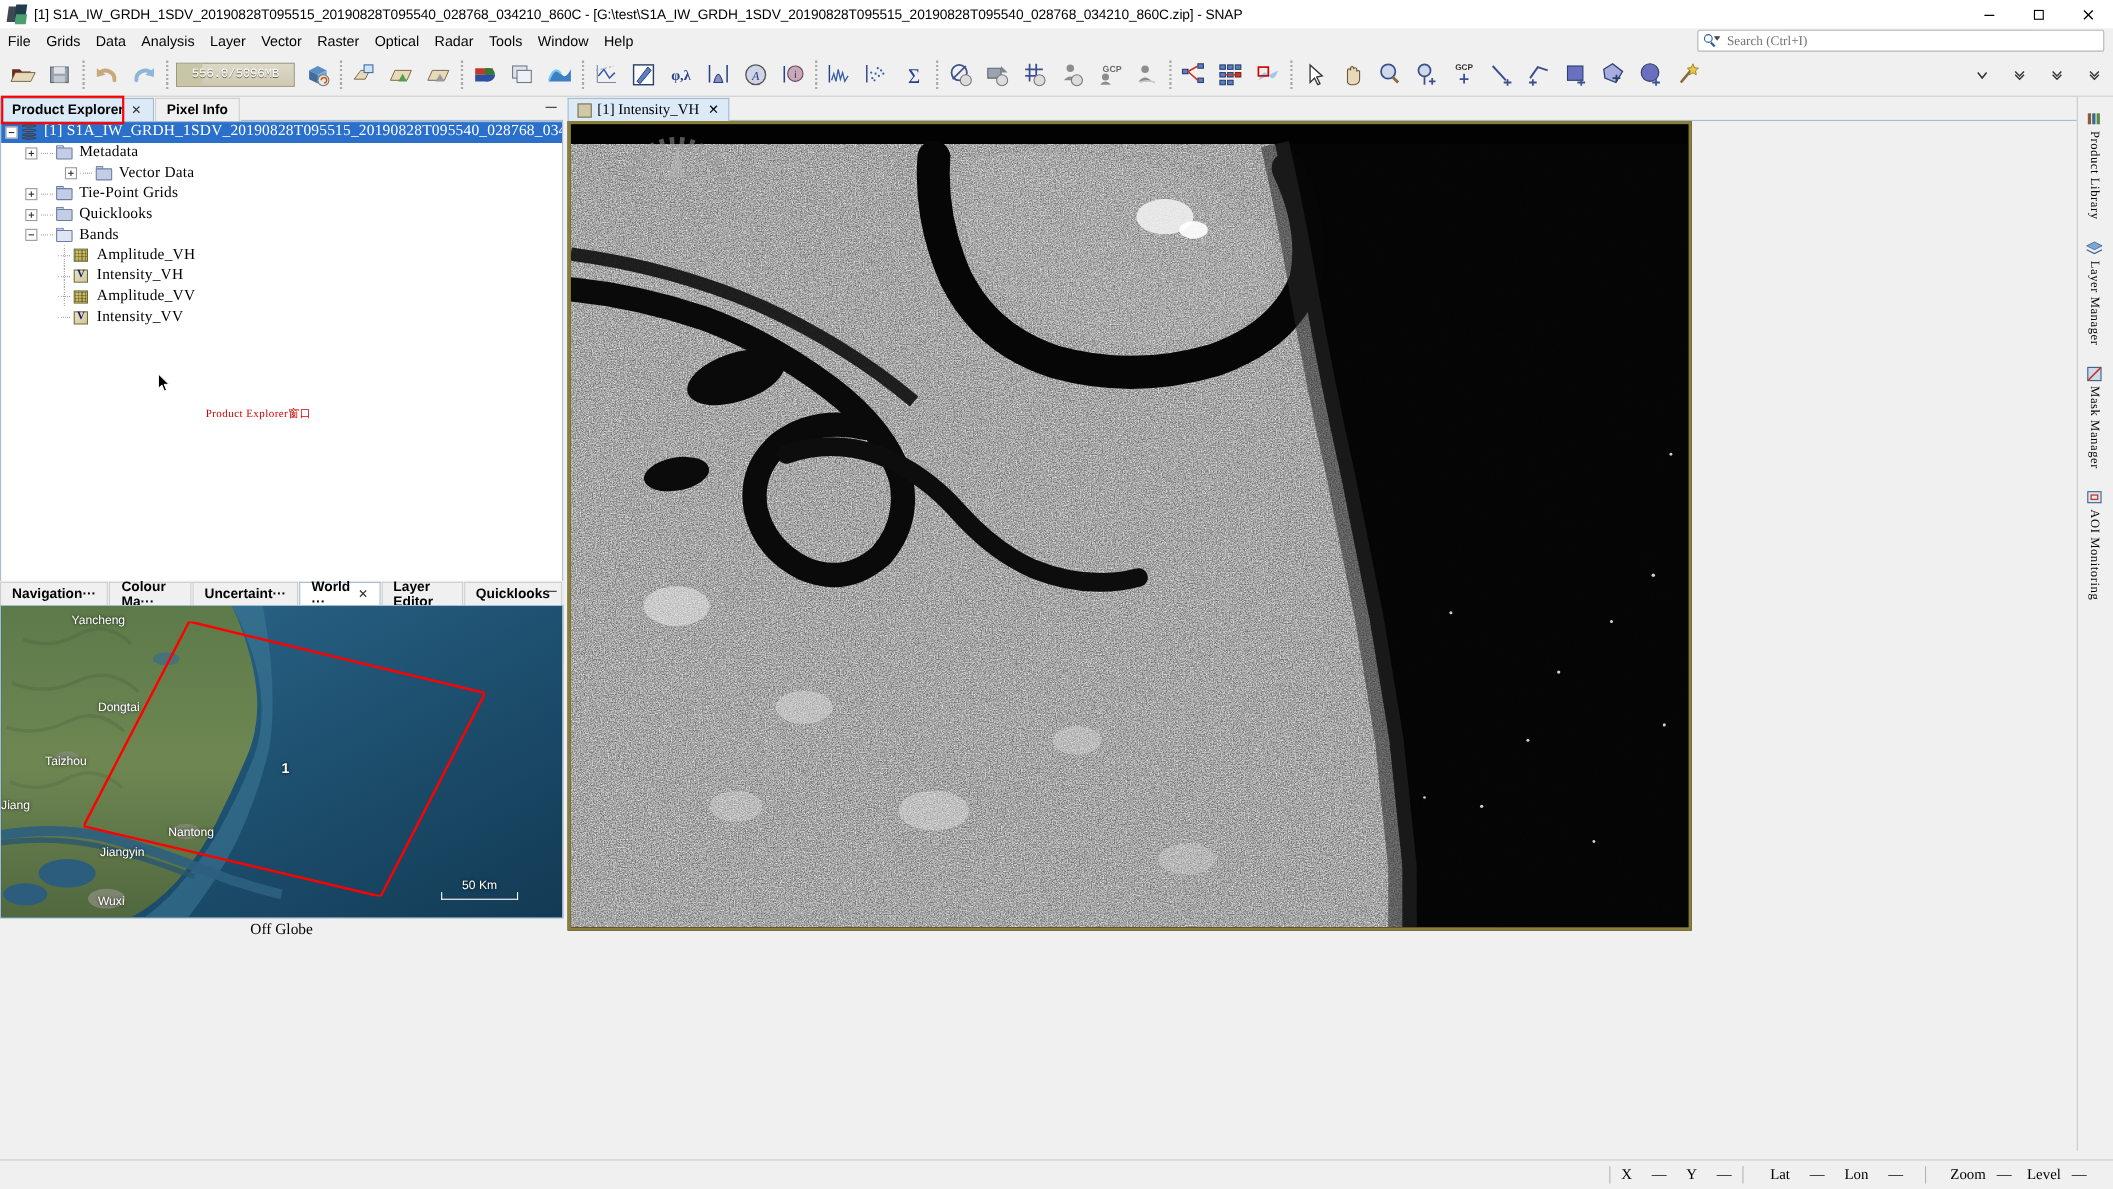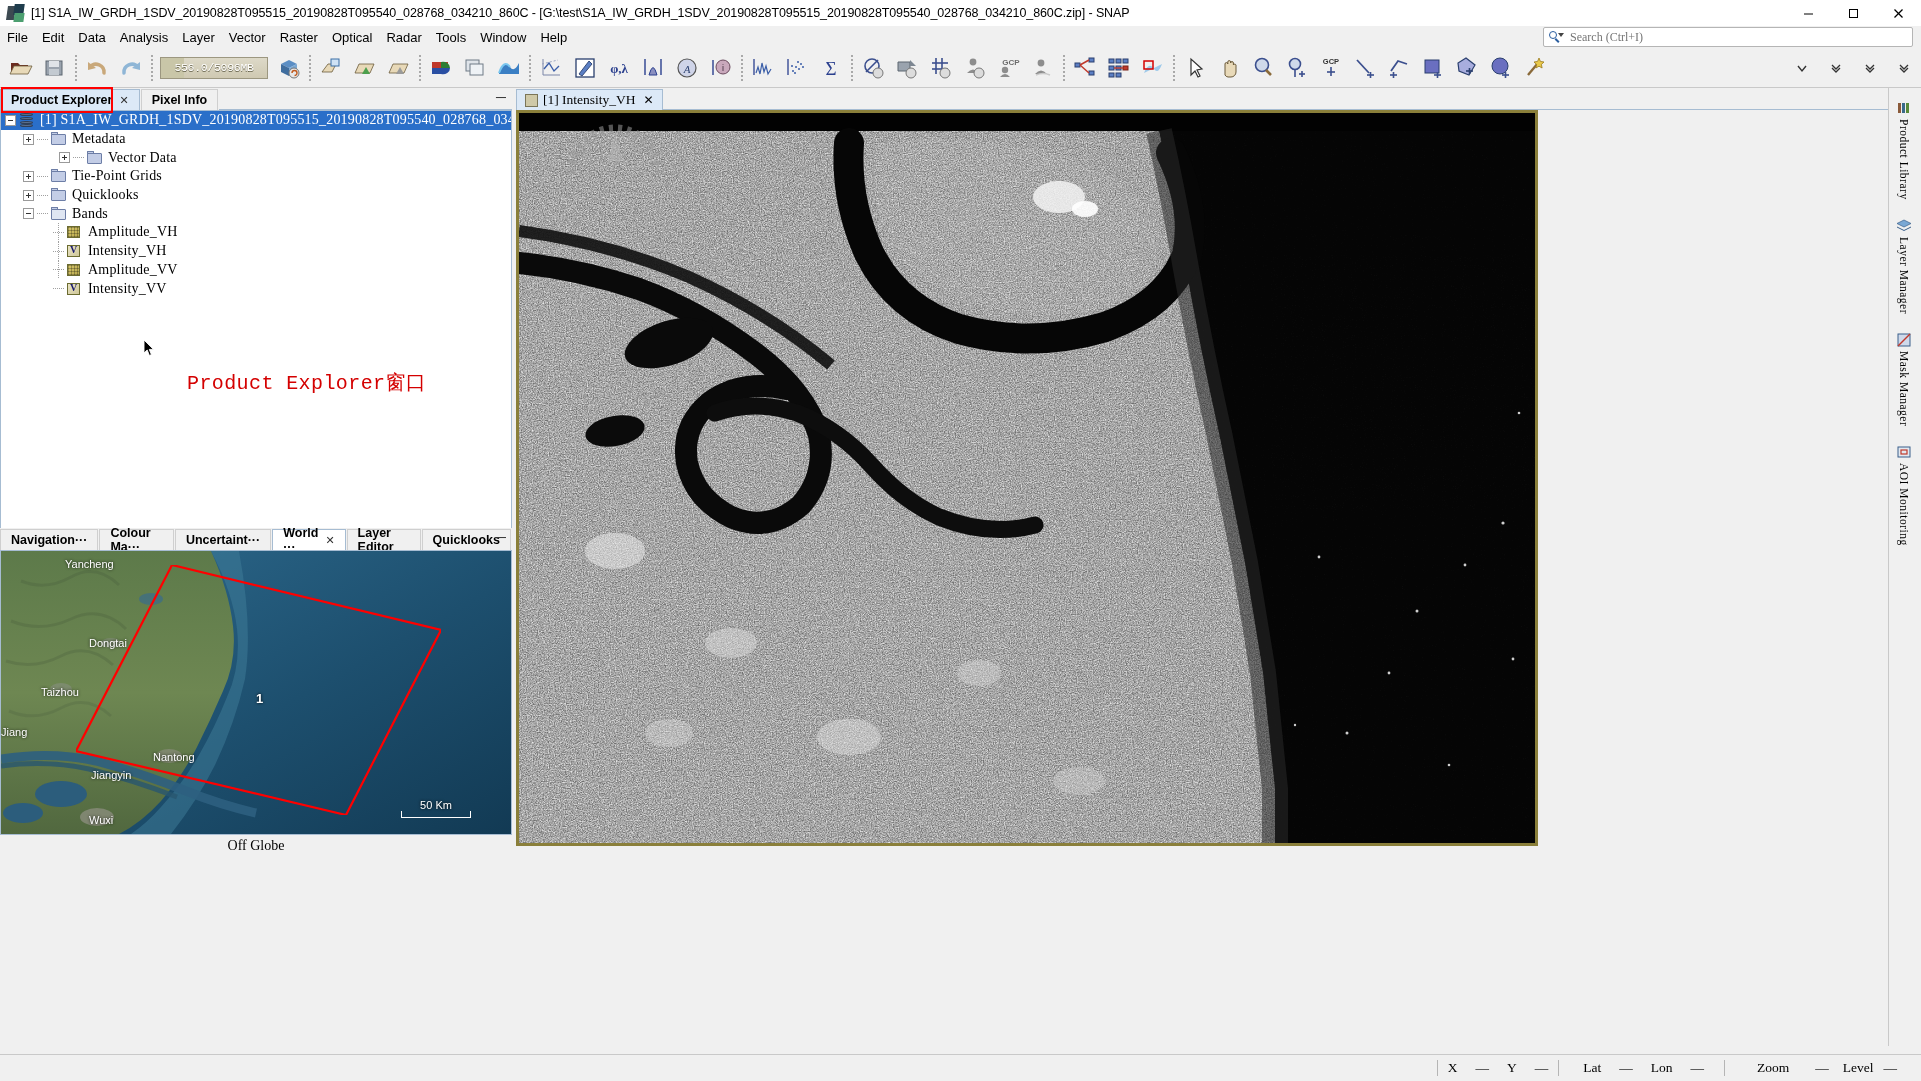--- a/index.html
+++ b/index.html
@@ -112,21 +112,21 @@
        repeating-linear-gradient(to right,rgba(0,0,0,.25) 0 1px,transparent 1px 3px),
        repeating-linear-gradient(to bottom,rgba(0,0,0,.25) 0 1px,transparent 1px 3px),
        linear-gradient(135deg,#d8c96a,#b9a84e);}
   .bandic.v{background:linear-gradient(135deg,#e9e4c4,#cfc79a);}
   .bandic.v:after{content:"V";position:absolute;left:2px;top:-2px;font-size:10px;color:#1a1a6e;font-family:"Liberation Serif",serif;font-weight:bold;}
   .selrow{background:#2a6fc9;color:#fff;}
   .selrow .lbl{color:#fff;}
   .lbl{font-family:"Liberation Serif",serif;font-size:14px;letter-spacing:0.2px;}
   .anno{
     position:absolute;left:186px;top:258px;color:#d40000;
-    font-family:Liberation Mono, monospace;font-size:20px;letter-spacing:0.4px;
+    font-family:Liberation Serif, serif;font-size:10px;letter-spacing:0.4px;
   }
   .cursor{position:absolute;left:142px;top:228px;width:12px;height:18px;}
 
   
   .bl{position:absolute;left:0;top:528px;width:512px;height:330px;}
   .worldpanel{
     position:absolute;left:0;top:22px;width:512px;height:285px;
     border:1px solid #a6bcd2;box-sizing:border-box;overflow:hidden;background:#2d5a7a;
   }
   .mapimg{position:absolute;left:0;top:0;width:510px;height:283px;}
@@ -208,21 +208,21 @@
         <svg width="11" height="11" viewBox="0 0 11 11">
             <line x1="1.5" y1="1.5" x2="9.5" y2="9.5" stroke="currentColor" stroke-width="1.2"></line>
             <line x1="9.5" y1="1.5" x2="1.5" y2="9.5" stroke="currentColor" stroke-width="1.2"></line>
           </svg>
       </div>
     </div>
   </div>
 
   <div class="menubar">
     <div class="menu-item">File</div>
-    <div class="menu-item">Edit</div>
+    <div class="menu-item">Grids</div>
     <div class="menu-item">Data</div>
     <div class="menu-item">Analysis</div>
     <div class="menu-item">Layer</div>
     <div class="menu-item">Vector</div>
     <div class="menu-item">Raster</div>
     <div class="menu-item">Optical</div>
     <div class="menu-item">Radar</div>
     <div class="menu-item">Tools</div>
     <div class="menu-item">Window</div>
     <div class="menu-item">Help</div>
@@ -915,21 +915,21 @@
     <div class="sb-sep"></div>
     <div class="sb-item" style="margin-left:14px;">
       <span>Lat</span>
       <span class="sb-dash">—</span>
     </div>
     <div class="sb-item" style="margin-left:18px;">
       <span>Lon</span>
       <span class="sb-dash">—</span>
     </div>
     <div class="sb-sep" style="margin-left:20px;"></div>
-    <div class="sb-item" style="margin-left:22px;gap:26px;">
+    <div class="sb-item" style="margin-left:12px;gap:10px;">
       <span>Zoom</span>
       <span class="sb-dash">—</span>
     </div>
     <div class="sb-item" style="margin-left:14px;gap:10px;">
       <span>Level</span>
       <span class="sb-dash">—</span>
     </div>
     <div style="width:24px;"></div>
   </div>
 

